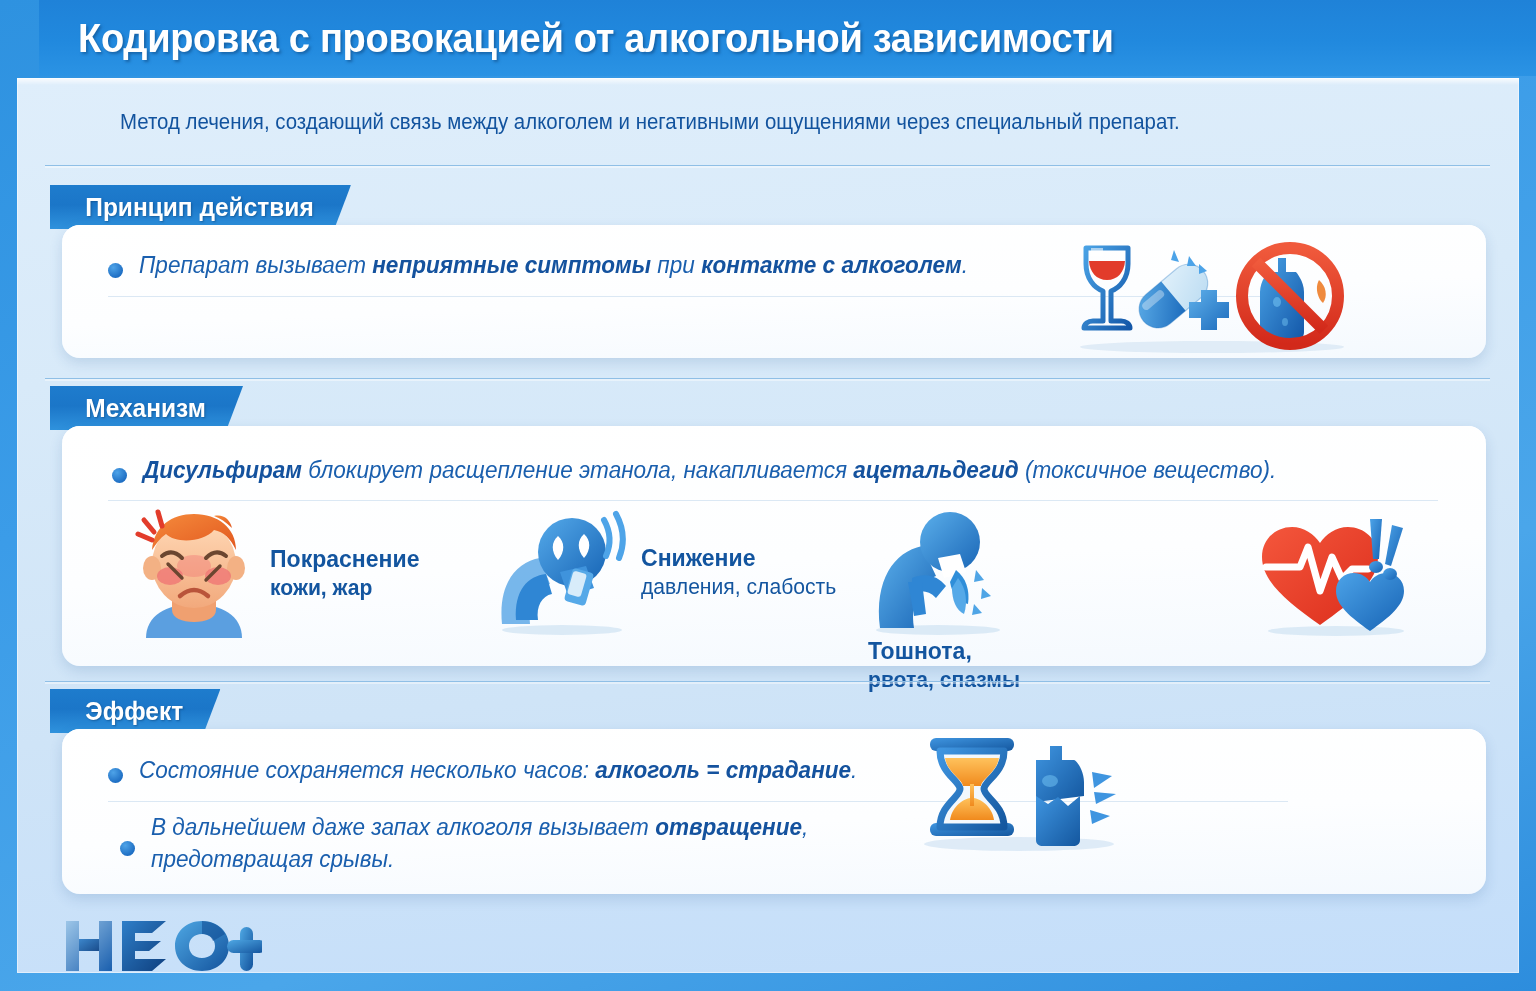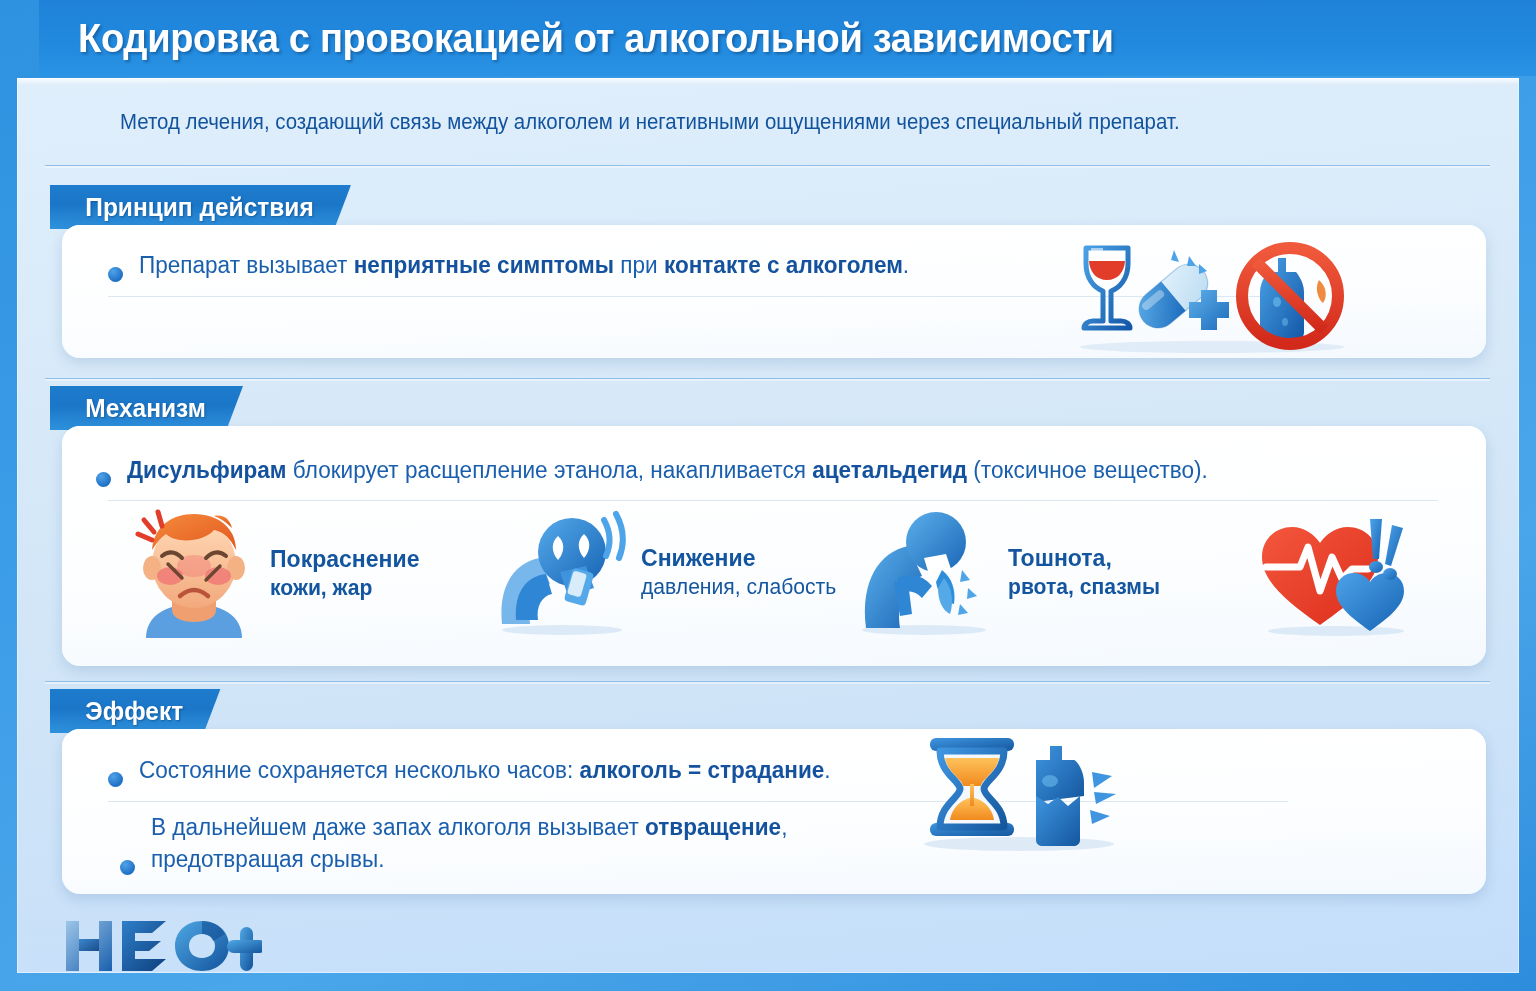--- a/index.html
+++ b/index.html
@@ -60,21 +60,21 @@
   }
 
   
   .card{
     position:absolute;border-radius:18px;
     background:linear-gradient(178deg,#ffffff 0%,#fdfeff 55%,#f4f9fe 100%);
     box-shadow:0 5px 13px rgba(40,90,150,.16),0 1px 0 rgba(255,255,255,.9) inset;
   }
 
   
-  .bullet-row{position:absolute;display:flex;align-items:flex-end;}
+  .bullet-row{position:absolute;display:flex;align-items:center;font-style:italic;}
   .dot{
     width:15px;height:15px;border-radius:50%;flex:0 0 auto;margin-top:9px;
     background:radial-gradient(circle at 35% 30%,#4ea3e8,#1f6fc4 70%);
   }
   .btext{
     margin-left:16px;color:#1a5fae;font-size:23.5px;line-height:1.35;
     transform:scaleX(0.96);transform-origin:left top;white-space:nowrap;
   }
   .btext.wrap{white-space:normal;}
   .b{font-weight:bold;color:#14529e;}
@@ -176,21 +176,21 @@
       <line x1="184" y1="28" x2="252" y2="96" stroke="url(#gRed1)" stroke-width="12" stroke-linecap="butt"></line>
     </g>
   </svg>
 
   <div class="rule" style="left:45px;top:378px;width:1445px;"></div>
   <div class="tab" style="left:50px;top:386px;">
     <span>Механизм</span>
   </div>
   <div class="card" style="left:62px;top:426px;width:1424px;height:240px;"></div>
 
-  <div class="bullet-row" style="left:96px;top:455px;width:1300px;">
+  <div class="bullet-row" style="left:112px;top:455px;width:1300px;">
     <span class="dot"></span>
     <span class="btext"><span class="b">Дисульфирам</span><span> блокирует расщепление этанола, накапливается </span><span class="b">ацетальдегид</span><span> (токсичное вещество).</span></span>
   </div>
   <div class="inner-div" style="left:108px;top:500px;width:1330px;"></div>
 
   <div class="sym" style="left:128px;top:508px;">
     <svg width="132" height="130" viewBox="0 0 132 130">
       <defs>
         <linearGradient id="gSkin" x1="0" y1="0" x2="0" y2="1">
           <stop offset="0" stop-color="#ffd9b6"></stop>
@@ -249,21 +249,21 @@
         <path d="M108 12 q10 18 2 36"></path>
         <path d="M120 6 q12 22 3 44"></path>
       </g>
     </svg>
     <span class="sym-label">
       <span class="sym-l1">Снижение</span>
       <span class="sym-l2">давления, слабость</span>
     </span>
   </div>
 
-  <div class="sym" style="left:858px;top:508px;">
+  <div class="sym" style="left:858px;top:508px;flex-direction:column;">
     <svg width="140" height="128" viewBox="0 0 140 128">
       <defs>
         <linearGradient id="gP3" x1="0" y1="0" x2="1" y2="1">
           <stop offset="0" stop-color="#5bafeb"></stop>
             <stop offset="1" stop-color="#1a66b6"></stop>
         </linearGradient>
       </defs>
       <ellipse cx="66" cy="122" rx="62" ry="5" fill="#cfe2f2" opacity=".7"></ellipse>
       <path d="M8 120 c-6 -48 14 -76 42 -82 l14 30 c-16 6 -26 24 -22 52z" fill="url(#gP3)"></path>
       <circle cx="78" cy="34" r="30" fill="url(#gP3)"></circle>

